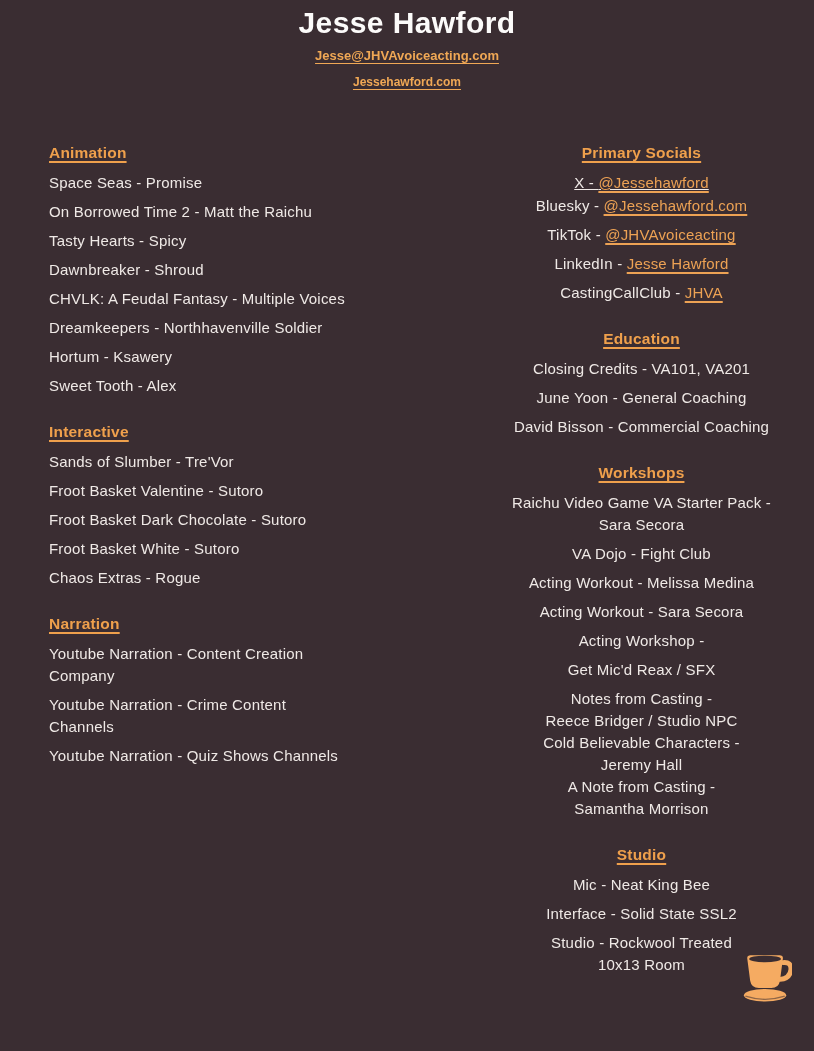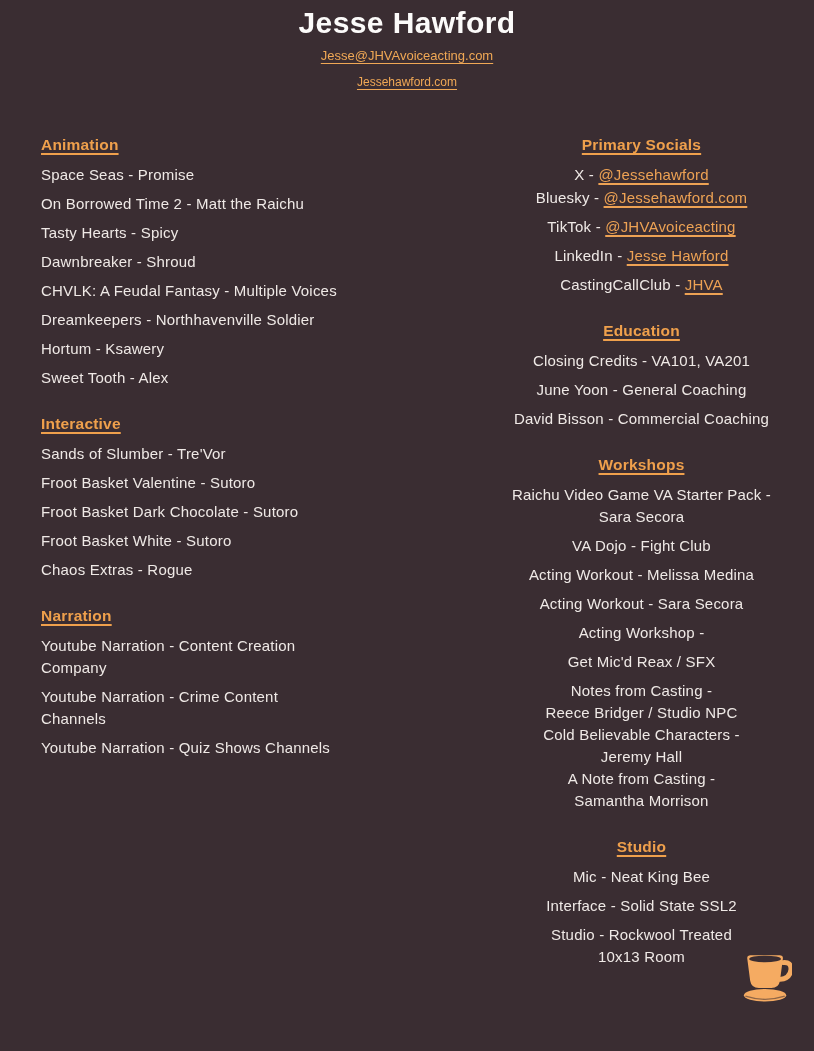--- a/index.html
+++ b/index.html
@@ -17,58 +17,58 @@
     margin: 0;
     font-size: 30px;
     font-weight: bold;
     letter-spacing: 0.4px;
     line-height: 30px;
     color: #fcfbfa;
   }
   .contact-line { margin-top: 9px; line-height: 16px; }
   .contact-line a {
     color: #f0a855;
-    font-weight: normal;
+    font-weight: bold;
     text-decoration: underline;
     text-underline-offset: 3px;
     cursor: pointer;
     text-align: center;
   }
   .email-line a { font-size: 13px; }
   .site-line a { font-size: 12px; }
 
   .columns {
     display: flex;
     margin-top: 36px;
     padding: 0 24px 0 33px;
   }
   .col-left { width: 460px; flex: 0 0 460px; }
   .col-right { flex: 1; text-align: center; }
 
-  .section { margin: 8px; }
+  .section { margin: 16px; }
   .heading {
     margin: 24px 0 8px 0;
     font-size: 15.5px;
     font-weight: bold;
     line-height: 22px;
     color: #efa04c;
     text-decoration: underline;
     text-decoration-thickness: 2px;
     text-underline-offset: 3px;
     letter-spacing: 0.2px;
   }
   .section:first-child .heading { margin-top: 0; }
   .item {
     margin: 0 0 7px 0;
     font-size: 15px;
     line-height: 22px;
     letter-spacing: 0.2px;
     color: #efe9e6;
   }
-  .item.tight { margin-bottom: 1px; }
+  .item.tight { margin-bottom: 1px; text-decoration: underline; }
   .link {
     color: #eda254;
     text-decoration: underline;
     text-decoration-thickness: 1.5px;
     text-underline-offset: 3px;
     cursor: pointer;
   }
   .coffee {
     position: absolute;
     left: 742px;

